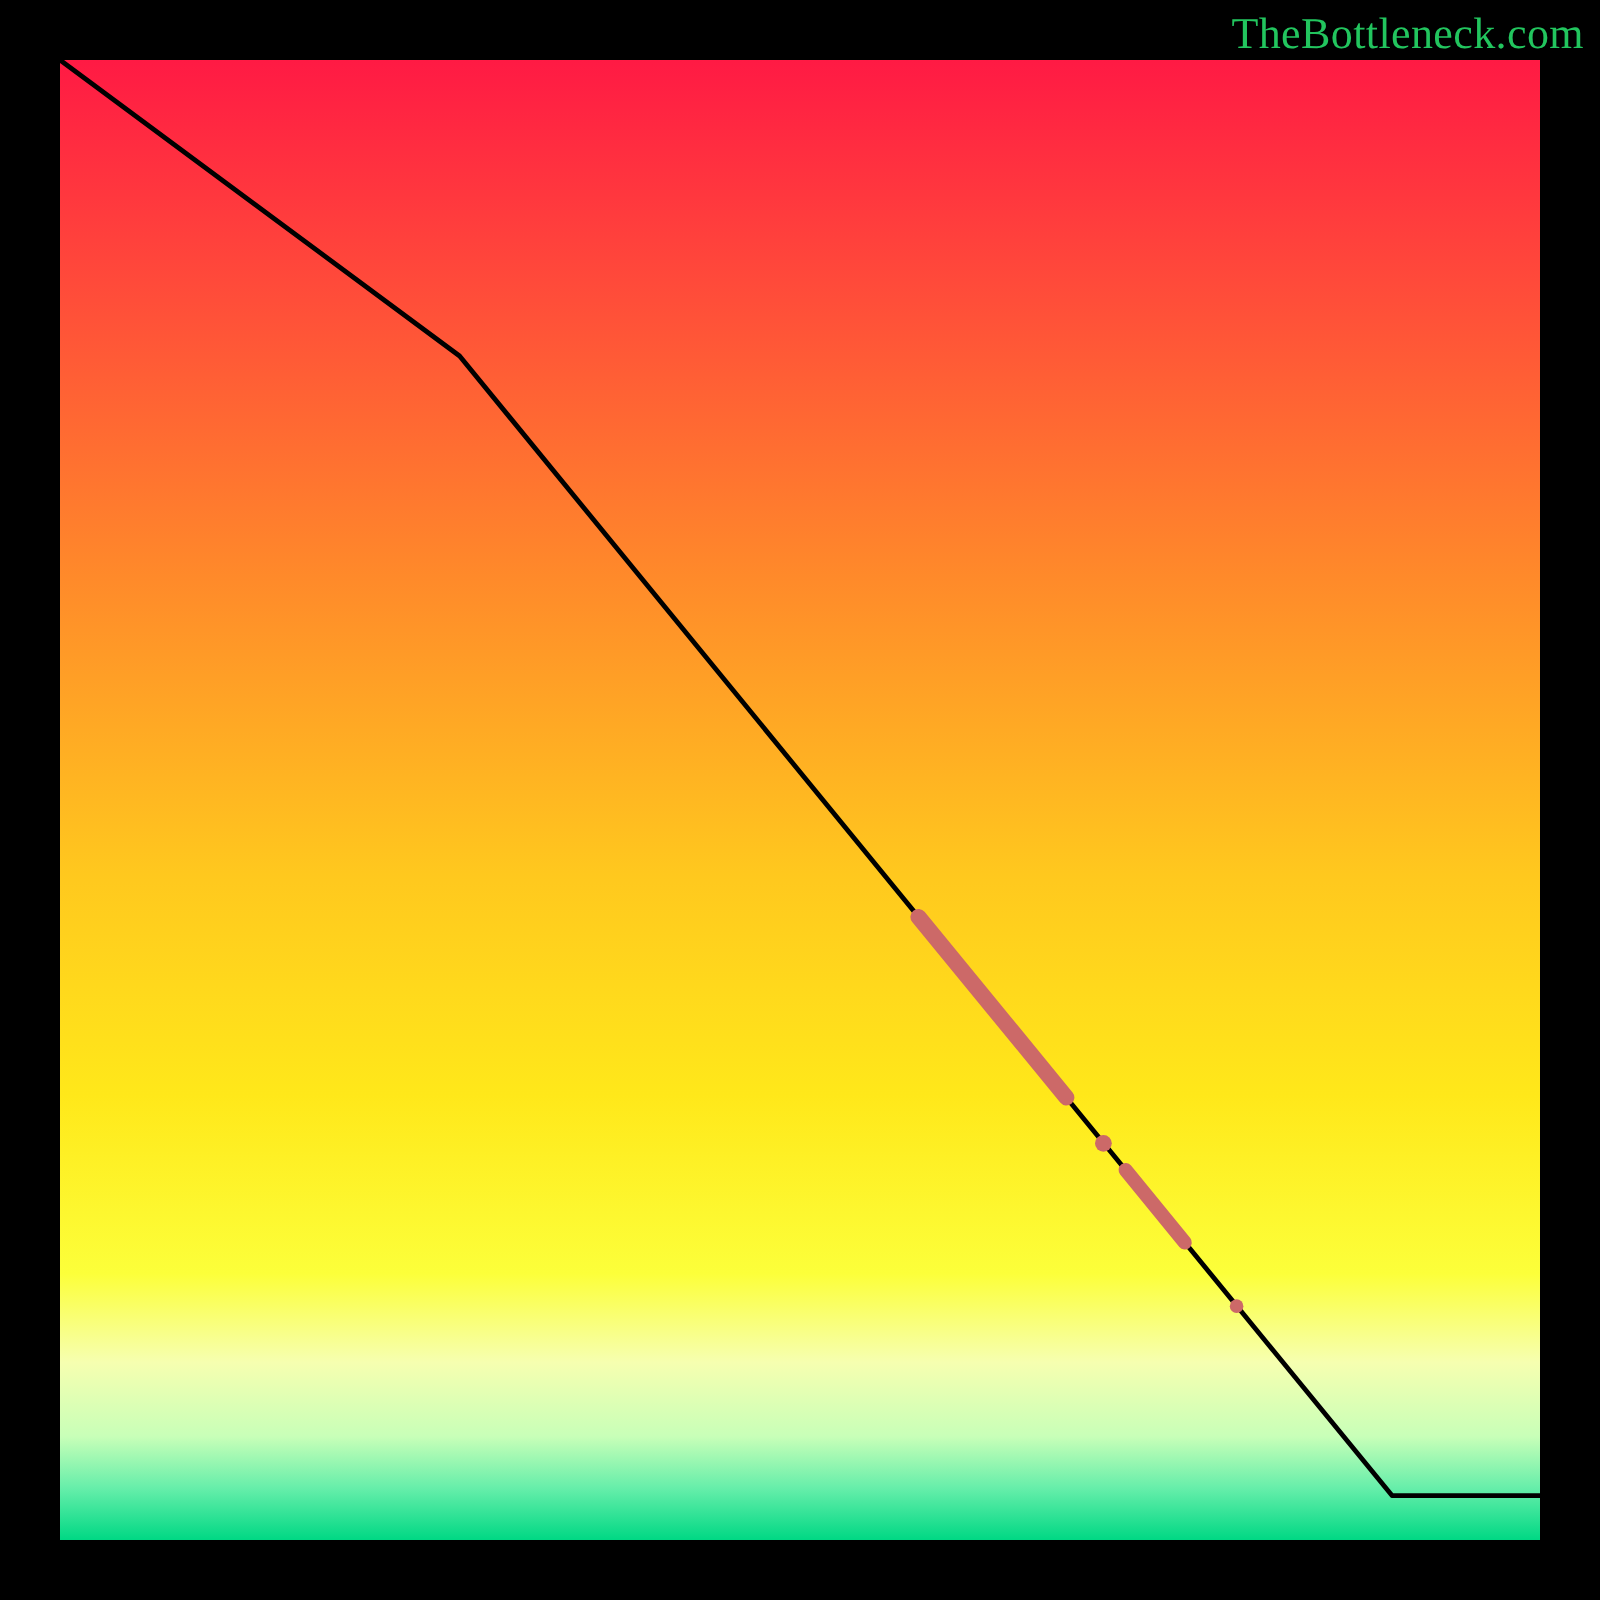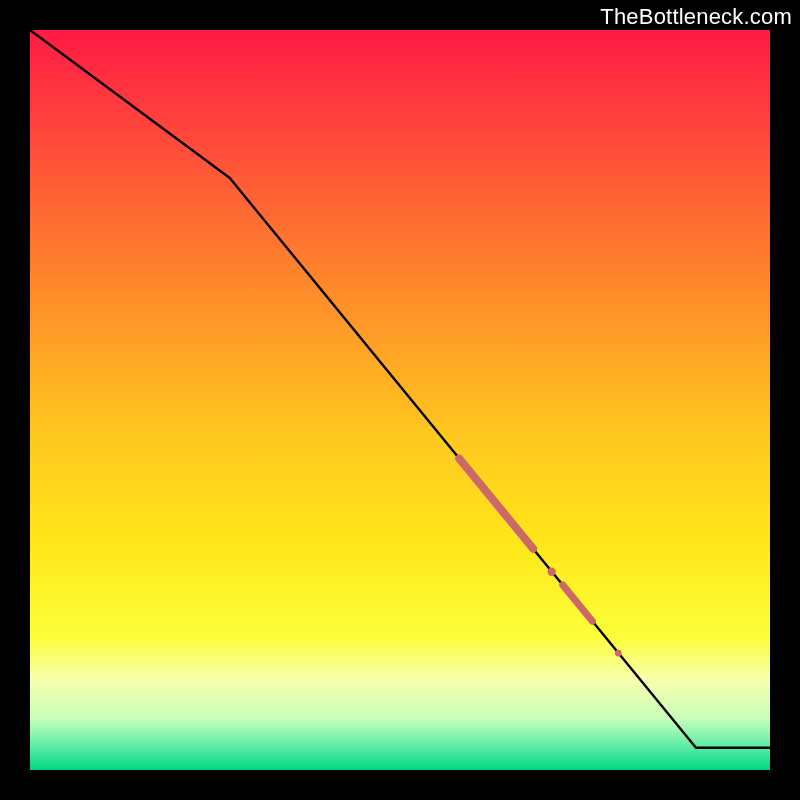--- a/index.html
+++ b/index.html
@@ -7,23 +7,23 @@
   .stage {
     position: relative;
     width: 800px;
     height: 800px;
     background: #000;
   }
   .watermark {
     position: absolute;
     top: 4px;
     right: 8px;
-    font-family: Liberation Sans, sans-serif;
+    font-family: Liberation Serif, serif;
     font-size: 22px;
-    color: #ffffff;
+    color: #22c55e;
     letter-spacing: 0.2px;
     user-select: none;
   }
   .plot {
     position: absolute;
     left: 30px;
     top: 30px;
     width: 740px;
     height: 740px;
   }

